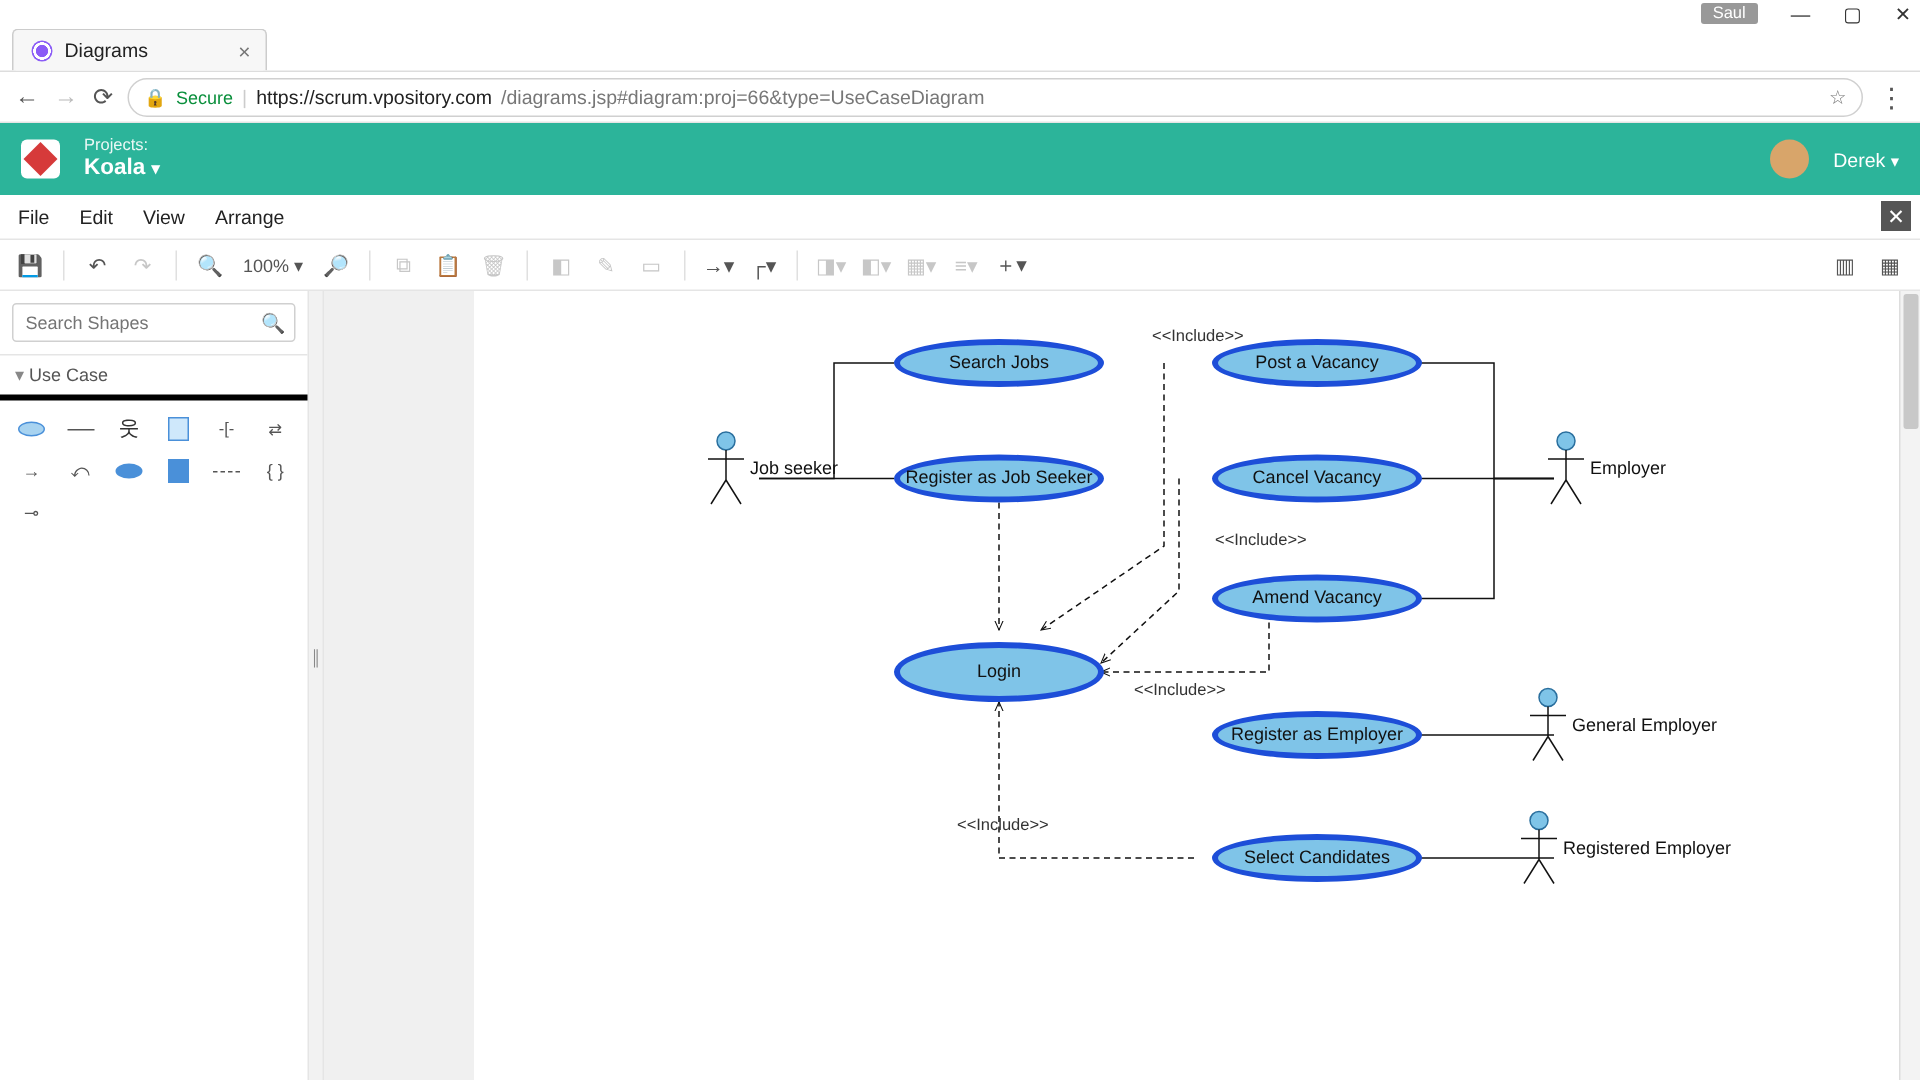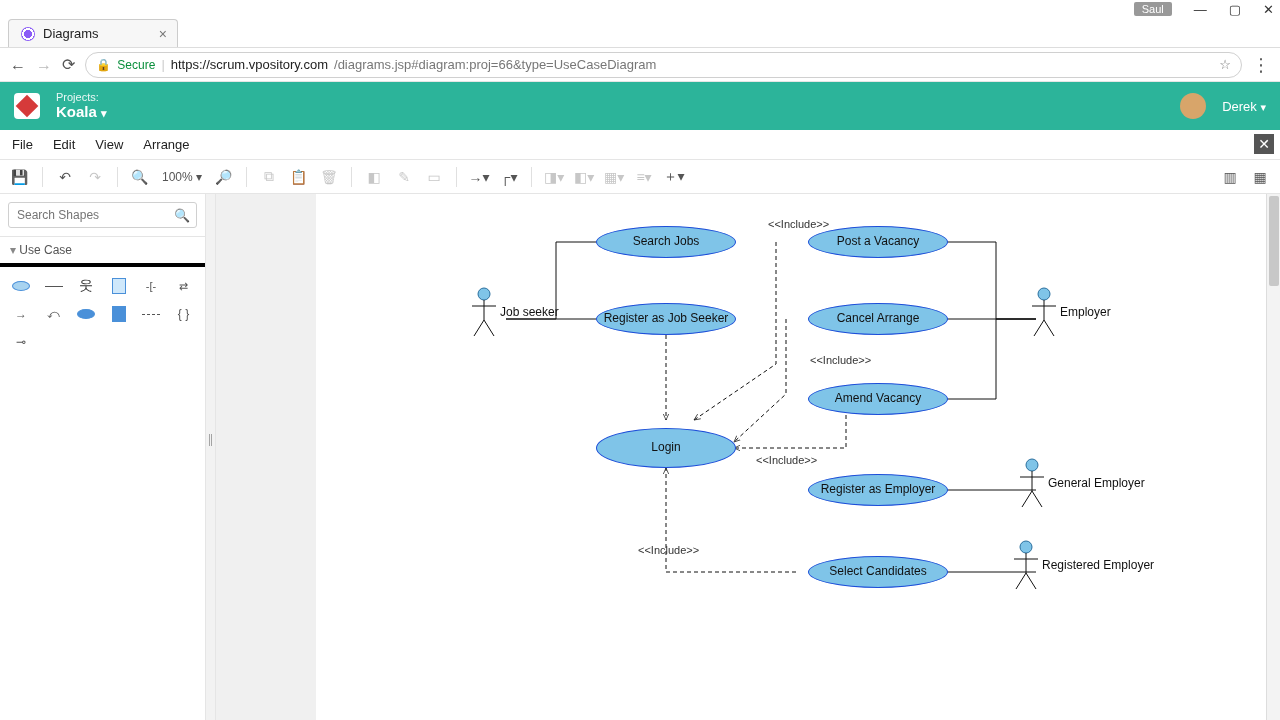--- a/index.html
+++ b/index.html
@@ -50,21 +50,21 @@
   .line-mini{width:18px;height:1px;background:#555}
   .actor-mini{font-size:14px;color:#333}
   .rect-mini{width:14px;height:16px;border:1px solid #4a90d9;background:#cfe8fb}
   .ruler{width:10px;background:#f2f2f2;border-right:1px solid #e5e5e5;position:relative}
   .collapse-handle{position:absolute;top:240px;left:1px;font-size:10px;color:#888}
   .canvas-area{flex:1;background:#f0f0f0;position:relative;overflow:hidden}
   .vscroll{position:absolute;top:0;right:0;bottom:14px;width:14px;background:#f3f3f3;border-left:1px solid #ddd}
   .vscroll .thumb{position:absolute;left:2px;width:10px;background:#c8c8c8;border-radius:2px}
   .paper{position:absolute;top:0;left:100px;width:950px;height:562px;background:#fff}
   .diagram{position:absolute;inset:0}
-  .usecase{position:absolute;width:140px;height:32px;border:1px solid #1d4ed8;background:#7fc4e8;border-radius:50%/50%;display:flex;align-items:center;justify-content:center;font-size:12px;color:#111;text-align:center;line-height:1.1}
+  .usecase{position:absolute;width:140px;height:32px;border:4px solid #1d4ed8;background:#7fc4e8;border-radius:50%/50%;display:flex;align-items:center;justify-content:center;font-size:12px;color:#111;text-align:center;line-height:1.1}
   .usecase.lg{height:40px}
   .actor{position:absolute;display:flex;align-items:center;font-size:12px;color:#111}
   .actor svg{width:32px;height:52px}
   .lbl{position:absolute;font-size:11px;color:#333;background:transparent;white-space:nowrap}
   svg.wires{position:absolute;inset:0;width:100%;height:100%}
   .solid{stroke:#111;stroke-width:1;fill:none}
   .dash{stroke:#111;stroke-width:1;fill:none;stroke-dasharray:4 3}
 </style>
 </head>
 <body>
@@ -221,21 +221,21 @@
           <path class="dash" d="M350,141 L350,226" marker-end="url(#arr)"></path>
           <path class="dash" d="M460,48 L460,170 L378,226" marker-end="url(#arr)"></path>
           <path class="dash" d="M470,125 L470,200 L418,248" marker-end="url(#arr)"></path>
           <path class="dash" d="M530,221 L530,254 L418,254" marker-end="url(#arr)"></path>
           <path class="dash" d="M480,378 L350,378 L350,274" marker-end="url(#arr)"></path>
         </svg>
 
         <div class="usecase" style="left:280px;top:32px">Search Jobs</div>
         <div class="usecase" style="left:280px;top:109px">Register as Job Seeker</div>
         <div class="usecase" style="left:492px;top:32px">Post a Vacancy</div>
-        <div class="usecase" style="left:492px;top:109px">Cancel Arrange</div>
+        <div class="usecase" style="left:492px;top:109px">Cancel Vacancy</div>
         <div class="usecase" style="left:492px;top:189px">Amend Vacancy</div>
         <div class="usecase lg" style="left:280px;top:234px">Login</div>
         <div class="usecase" style="left:492px;top:280px">Register as Employer</div>
         <div class="usecase" style="left:492px;top:362px">Select Candidates</div>
 
         <div class="actor" style="left:152px;top:92px">
           <svg viewBox="0 0 32 52">
               <circle cx="16" cy="8" r="6" fill="#7fc4e8" stroke="#2a6f9e"></circle>
               <line x1="16" y1="14" x2="16" y2="34" stroke="#111"></line>
               <line x1="4" y1="20" x2="28" y2="20" stroke="#111"></line>

